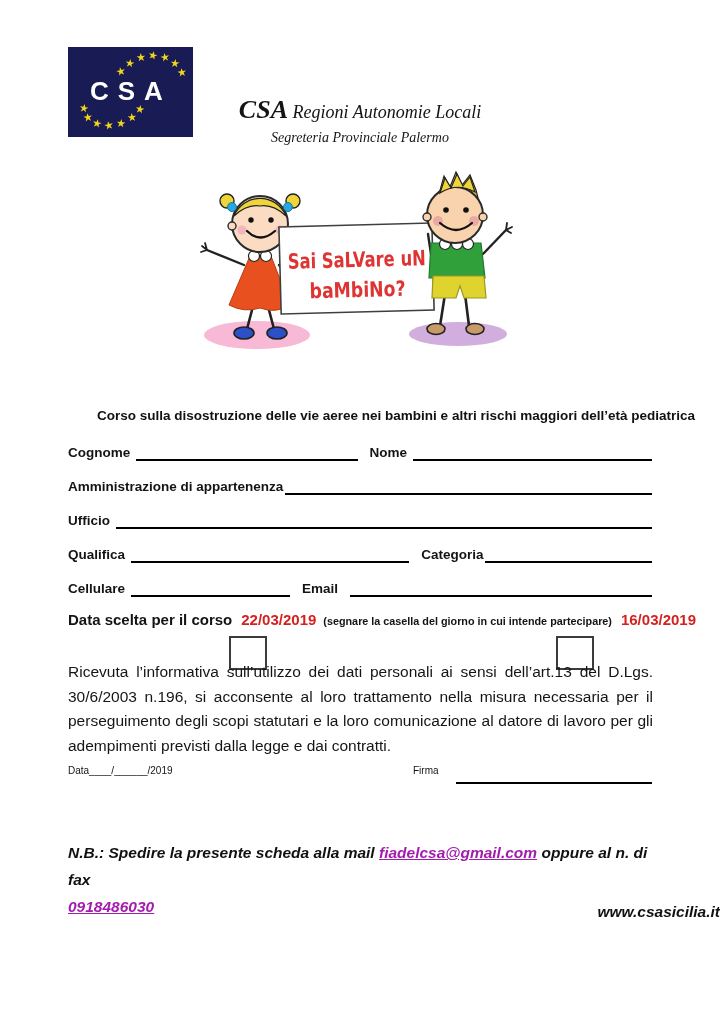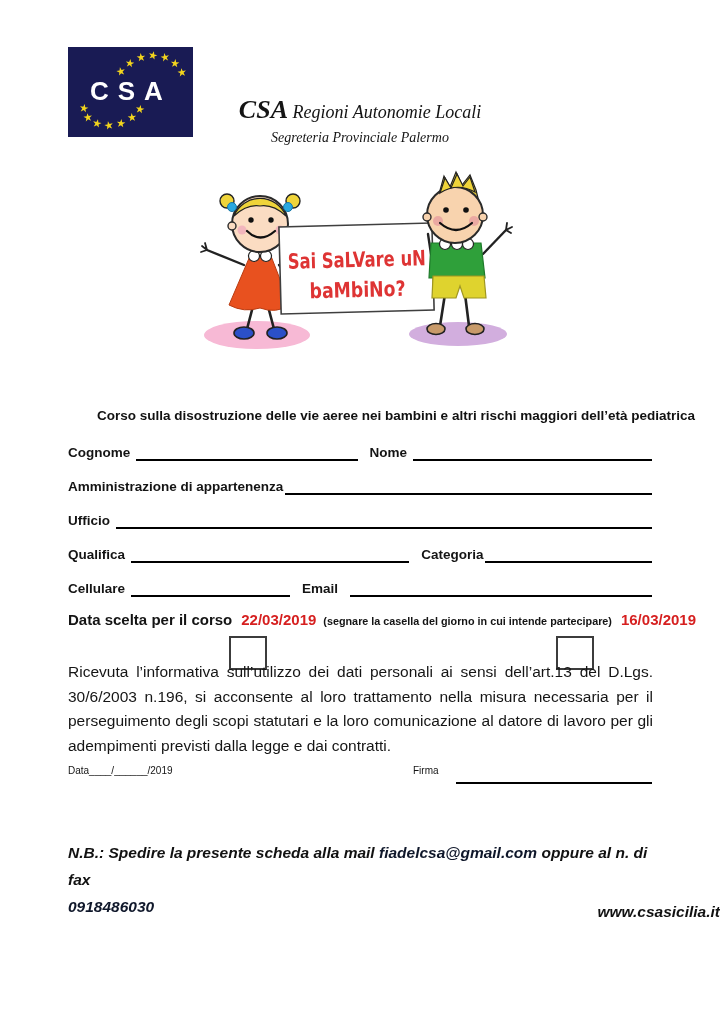--- a/index.html
+++ b/index.html
@@ -44,21 +44,21 @@
   .consent{position:absolute;left:68px;top:660px;width:585px;font-size:15.5px;
     line-height:24.6px;text-align:justify;color:#151515;}
   
   .sigrow{position:absolute;left:68px;top:765px;width:584px;height:20px;font-size:10px;}
   .sigrow .dateline{position:absolute;left:0;top:0;}
   .sigrow .firmalbl{position:absolute;left:329px;top:0;margin-left:16px;}
   .sigrow .firmaline{position:absolute;left:388px;top:0;width:196px;height:17px;border-bottom:2px solid #000;}
   
   .nb{position:absolute;left:68px;top:839px;width:586px;font-weight:700;font-style:italic;
     font-size:15.5px;line-height:27px;color:#111;}
-  .nb a{color:#0f172a;cursor:pointer;text-align:center;}
+  .nb a{color:#a21caf;text-decoration:underline;cursor:pointer;text-align:center;}
   .website{position:absolute;left:0;top:903px;width:720px;text-align:right;
     font-weight:700;font-style:italic;font-size:15.5px;color:#111;}
 </style>
 </head>
 <body>
 
 <div class="page">
 
   <div class="logo">
     <span class="csa">CSA</span>

